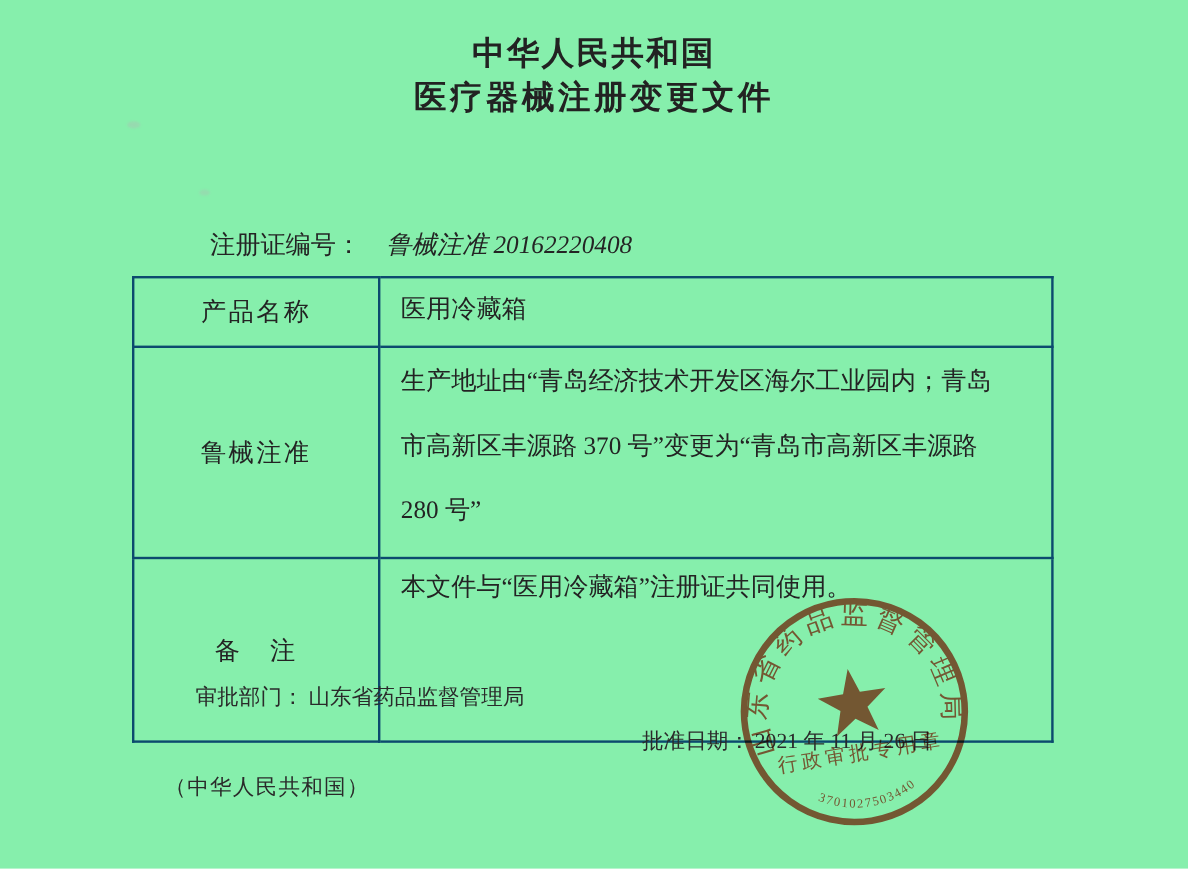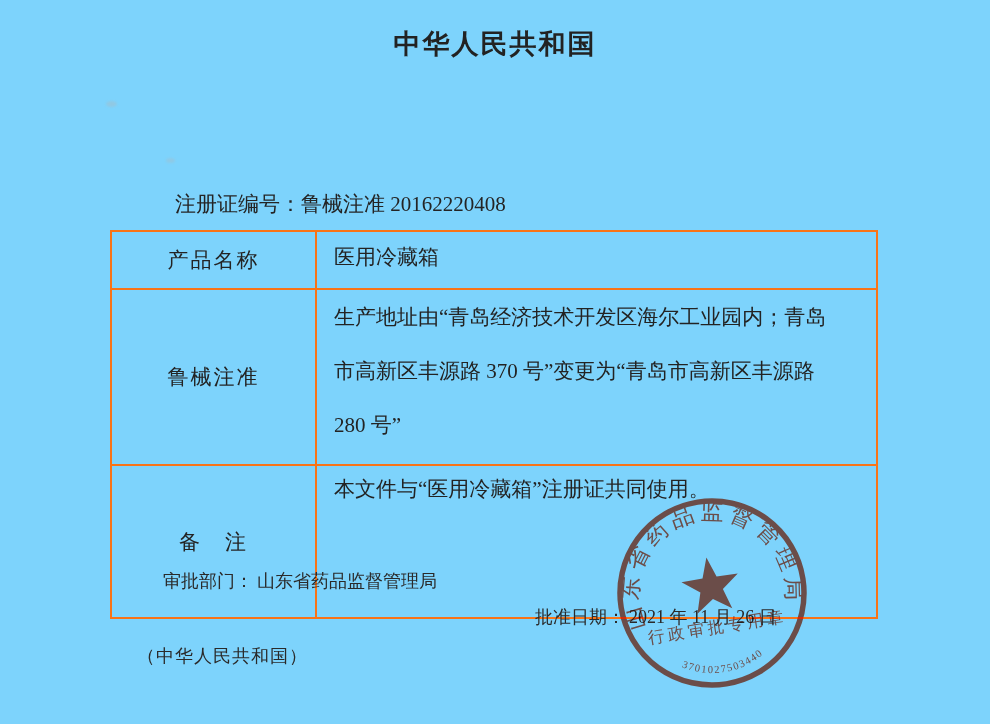--- a/index.html
+++ b/index.html
@@ -1,37 +1,37 @@
 <!DOCTYPE html>
 <html><head>
 <meta charset="utf-8">
 <style>
   html,body { margin:0; padding:0; background:#ffffff; }
   .page {
-    position:relative; width:990px; height:724px; background:#7dd3fc;
+    position:relative; width:990px; height:724px; background:#86efac;
     font-family:"Liberation Serif","DejaVu Serif",serif; color:#1e1e1e;
     overflow:hidden;
   }
   .title-line1 {
     position:absolute; top:26px; left:0; width:100%; text-align:center;
     font-size:27px; font-weight:bold; letter-spacing:2px; color:#222;
   }
   .title-line2 {
     position:absolute; top:63px; left:0; width:100%; text-align:center;
     font-size:27px; font-weight:bold; letter-spacing:3px; color:#222;
   }
   .reg-line {
     position:absolute; top:190px; left:175px; font-size:21px; color:#242424;
   }
-  .reg-line .num { margin-left:0; }
+  .reg-line .num { margin-left:21px;font-style:italic; }
   table.doc-table {
     position:absolute; left:110px; top:230px; width:768px; height:363px;
     border-collapse:collapse; table-layout:fixed; font-size:21px; color:#232323;
   }
-  table.doc-table td { border:2px solid #f97316; }
+  table.doc-table td { border:2px solid #0c4a6e; }
   td.label-cell {
     width:201px; text-align:center; vertical-align:middle; letter-spacing:2px;
   }
   td.content-cell { vertical-align:top; padding:0 14px 12px 17px; }
   tr.row-1 { height:58px; }
   tr.row-2 { height:152px; }
   tr.row-3 { height:153px; }
   tr.row-1 td.content-cell { vertical-align:middle; }
   .content-line { line-height:54px; height:54px; white-space:nowrap; }
   .content-line-single { line-height:34px; padding-top:6px; white-space:nowrap; }
@@ -49,20 +49,21 @@
   }
   .smudge-1 { left:106px; top:101px; width:11px; height:6px; opacity:.35; }
   .smudge-2 { left:166px; top:158px; width:9px; height:5px; opacity:.3; }
 </style>
 </head>
 <body>
 
 <div class="page">
 
   <div class="title-line1">中华人民共和国</div>
+  <div class="title-line2">医疗器械注册变更文件</div>
 
   <div class="reg-line">
     <span>注册证编号：</span><span class="num">鲁械注准 20162220408</span>
   </div>
 
   <table class="doc-table">
     <tbody>
         <tr class="row-1">
       <td class="label-cell">产品名称</td>
       <td class="content-cell">

